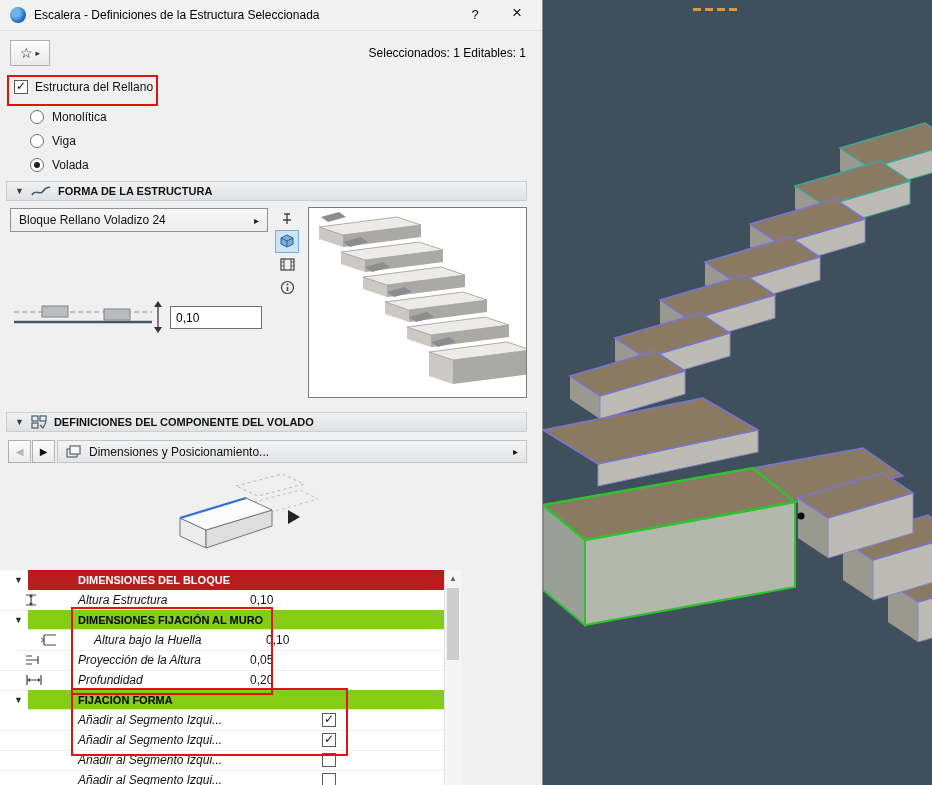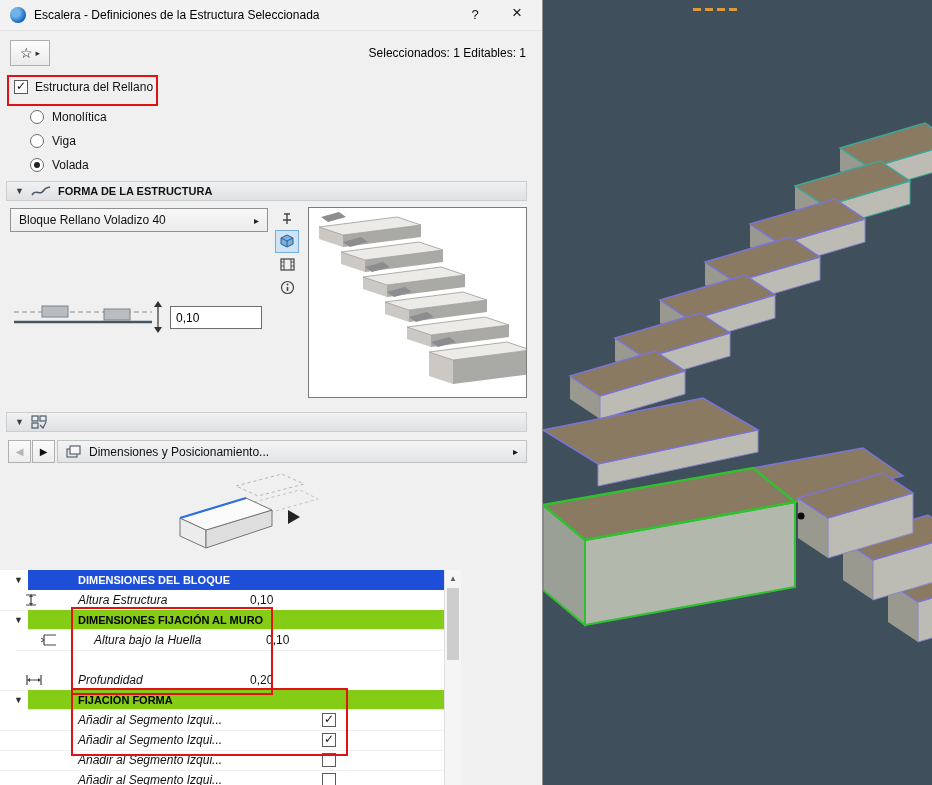--- a/index.html
+++ b/index.html
@@ -49,21 +49,21 @@
   .navbtn.disabled{color:#b5b5b5;}
   .pagesel{position:absolute;left:57px;top:440px;width:470px;height:23px;border:1px solid #c2c2c2;
            background:linear-gradient(#f3f4f5,#e2e4e6);box-sizing:border-box;display:flex;align-items:center;gap:7px;padding:0 8px;}
   .pagesel .pslabel{flex:1;}
   .blockdiag{position:absolute;left:158px;top:472px;}
   
   .tbl{position:absolute;left:0;top:570px;width:444px;height:215px;background:#fff;}
   .trow{position:absolute;left:0;width:444px;height:20px;}
   .gut{position:absolute;left:14px;top:5px;font-size:9px;color:#2e2e2e;}
   .bar{position:absolute;left:28px;right:0;top:0;bottom:0;display:flex;align-items:center;}
-  .bar.blue{background:#1d4ed8;color:#fff;}
+  .bar.blue{background:#b91c1c;color:#fff;}
   .bar.grp{background:#84cc16;border-bottom:1px solid #e4e4e4;color:#000;}
   .bar .bartxt{font-weight:bold;font-size:11px;padding-left:50px;}
   .vrow{border-bottom:1px solid #efefef;}
   .rowicon{position:absolute;left:24px;top:3px;}
   .rowlabel{position:absolute;left:78px;top:3px;font-style:italic;}
   .rowval{position:absolute;left:250px;top:3px;}
   .rowchk{position:absolute;left:322px;top:3px;}
   
   .sb{position:absolute;left:444px;top:570px;width:17px;height:215px;background:#f5f5f5;border-left:1px solid #e0e0e0;box-sizing:border-box;}
   .sb .upbtn{position:absolute;left:0;top:0;width:100%;height:16px;display:flex;align-items:center;justify-content:center;
@@ -117,21 +117,21 @@
 
     <div class="sechdr" style="top:181px;">
       <span class="tri">▼</span>
       <svg width="20" height="13">
         <path d="M1 10 C5 3 9 12 13 5 C15 2 17 3 19 2" stroke="#4a5a68" stroke-width="1.6" fill="none"></path>
       </svg>
       <span>FORMA DE LA ESTRUCTURA</span>
     </div>
 
     <div class="dd">
-      <span class="ddlabel">Bloque Rellano Voladizo 40</span>
+      <span class="ddlabel">Bloque Rellano Voladizo 24</span>
       <span class="fly">▸</span>
     </div>
 
     <div class="iconbtn" style="top:208px;">
       <svg width="14" height="14">
         <path d="M4 2 h6 M7 2 v6 M3 8 h8 M7 8 v4" stroke="#444" stroke-width="1.4" fill="none"></path>
       </svg>
     </div>
     <div class="iconbtn sel" style="top:231px;">
       <svg width="15" height="15">
@@ -203,20 +203,21 @@
     <input class="inp" type="text" value="0,10" style="">
 
     <div class="sechdr" style="top:412px;">
       <span class="tri">▼</span>
       <svg width="16" height="14">
         <rect x="1" y="1" width="6" height="5" fill="none" stroke="#4a5a68" stroke-width="1.2"></rect>
         <rect x="9" y="1" width="6" height="5" fill="none" stroke="#4a5a68" stroke-width="1.2"></rect>
         <rect x="1" y="8" width="6" height="5" fill="none" stroke="#4a5a68" stroke-width="1.2"></rect>
         <path d="M9 10 l3 3 l3 -6" stroke="#4a5a68" stroke-width="1.2" fill="none"></path>
       </svg>
+      <span>DEFINICIONES DEL COMPONENTE DEL VOLADO</span>
     </div>
 
     <div class="navbtn disabled" style="left:8px;">
       <span>◀</span>
     </div>
     <div class="navbtn" style="left:32px;">
       <span>▶</span>
     </div>
     <div class="pagesel">
       <svg width="16" height="14">
@@ -264,20 +265,27 @@
       </div>
 
       <div class="trow vrow" style="top:60px;margin-left:16px;">
         <svg class="rowicon" width="20" height="14">
           <path d="M4 2 H16 M4 12 H16 M4 2 V12" stroke="#444" stroke-width="1.2" fill="none"></path>
           <path d="M1 5 L4 7 L1 9" stroke="#444" stroke-width="1" fill="none"></path>
         </svg>
         <span class="rowlabel">Altura bajo la Huella</span>
         <span class="rowval">0,10</span>
       </div>
+      <div class="trow vrow" style="top:80px;">
+        <svg class="rowicon" width="20" height="14">
+          <path d="M2 3 H8 M2 7 H14 M2 11 H8 M14 3 V11" stroke="#444" stroke-width="1.2" fill="none"></path>
+        </svg>
+        <span class="rowlabel">Proyección de la Altura</span>
+        <span class="rowval">0,05</span>
+      </div>
       <div class="trow vrow" style="top:100px;text-align:center;">
         <svg class="rowicon" width="20" height="14">
           <path d="M3 2 V12 M17 2 V12 M5 7 H15" stroke="#444" stroke-width="1.2" fill="none"></path>
           <polygon points="6,5 6,9 3,7" fill="#444"></polygon>
             <polygon points="14,5 14,9 17,7" fill="#444"></polygon>
         </svg>
         <span class="rowlabel">Profundidad</span>
         <span class="rowval">0,20</span>
       </div>
 

